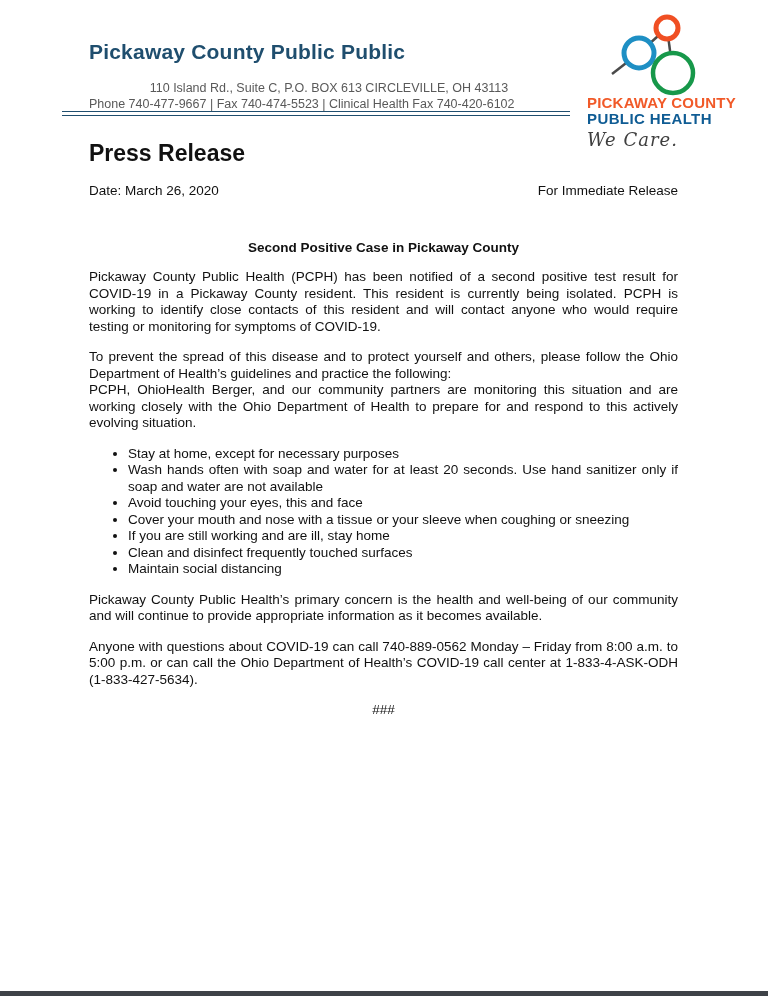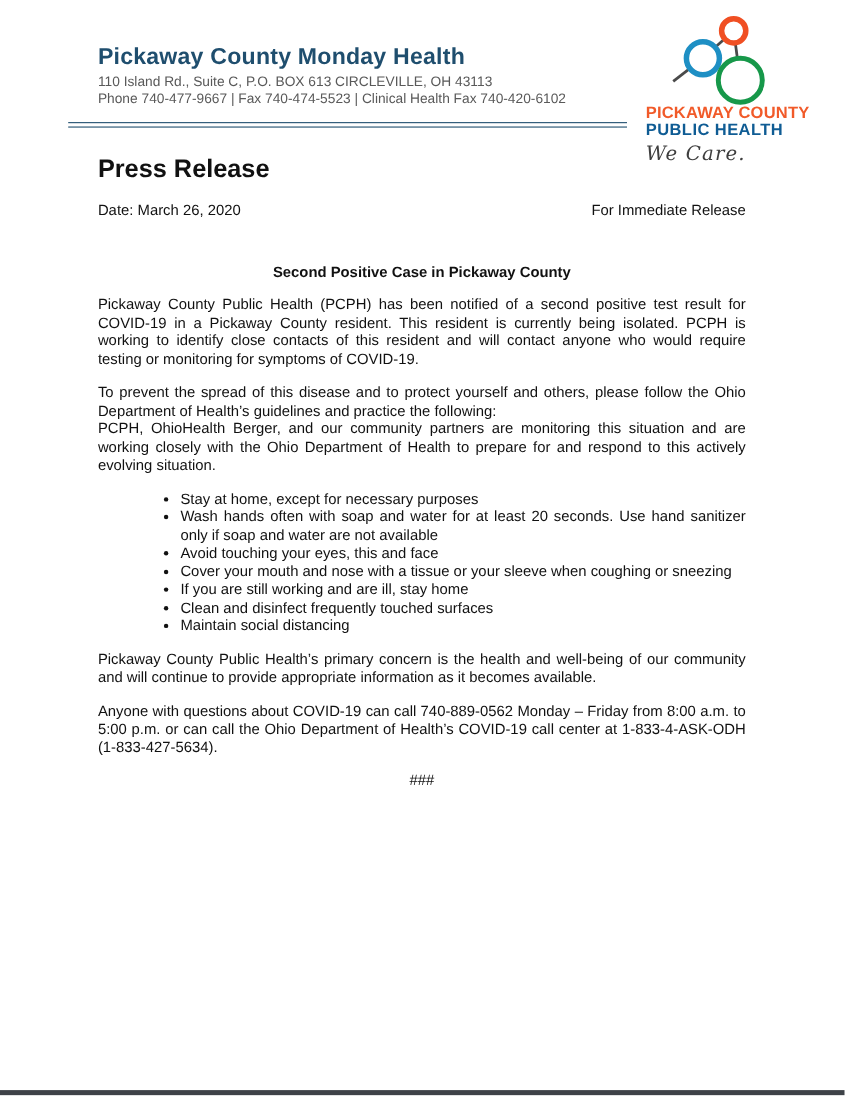--- a/index.html
+++ b/index.html
@@ -11,50 +11,50 @@
   *{box-sizing:border-box;}
   html,body{margin:0;padding:0;background:#ffffff;}
   .page{
     position:relative; width:768px; height:996px; background:#ffffff;
     font-family:"Liberation Sans", sans-serif; color:var(--ink); overflow:hidden;
   }
   
   .letterhead{position:absolute; left:89px; top:40px; width:480px;}
   .org-name{font-size:21px; font-weight:bold; color:var(--navy); line-height:24px; letter-spacing:.2px;}
   .org-address,.org-contact{font-size:12.5px; color:var(--gray-text); line-height:16px;}
-  .org-address{margin-top:2px;}
+  .org-address{margin-top:16px;text-align:center;}
   .double-rule{position:absolute; left:62px; top:111px; width:508px;}
   .double-rule .rule{height:1px; background:var(--navy);}
   .double-rule .gap{height:3px;}
   
   .logo{position:absolute; left:587px; top:13px; width:175px;}
   .logo svg{display:block;}
   .logo-line1{font-size:15px; font-weight:bold; color:var(--logo-orange); letter-spacing:.2px; line-height:16px; margin-top:-2px; white-space:nowrap;}
   .logo-line2{font-size:15px; font-weight:bold; color:var(--logo-blue-text); letter-spacing:.4px; line-height:16px; white-space:nowrap;}
   .logo-tagline{font-family:"DejaVu Serif", serif; font-style:italic; font-size:18px; color:var(--tagline); line-height:22px; margin-top:2px; letter-spacing:1px;}
   
   .doc{position:absolute; left:89px; top:140px; width:589px;}
   .doc-title{font-size:23px; font-weight:bold; line-height:26px; margin:0 0 16px 0;}
   .date-row{display:flex; justify-content:space-between; font-size:13.5px; line-height:17px; margin-bottom:19px;}
   .headline{text-align:center; font-weight:bold; font-size:13.5px; line-height:17px; margin-bottom:13px;margin-top:40px;}
   .para{font-size:13.5px; line-height:16.5px; text-align:justify; margin:0 0 14px 0;}
   .intro{margin-bottom:0;}
   ul.guidelines{margin:3px 0 14px 0; padding-left:39px;}
-  ul.guidelines li{font-size:13.5px; line-height:16.5px; text-align:justify; list-style:disc;margin-left:36px;}
+  ul.guidelines li{font-size:13.5px; line-height:16.5px; text-align:justify; list-style:disc;}
   .end-mark{text-align:center; font-size:13.5px; line-height:16px;}
   
   .bottom-bar{position:absolute; left:0; bottom:0; width:768px; height:5px; background:var(--bottom-bar);}
 </style>
 </head>
 <body>
 
 <div class="page">
 
   <div class="letterhead">
-    <div class="org-name">Pickaway County Monday Health</div>
+    <div class="org-name">Pickaway County Public Public</div>
     <div class="org-address">110 Island Rd., Suite C, P.O. BOX 613 CIRCLEVILLE, OH 43113</div>
     <div class="org-contact">Phone 740-477-9667 | Fax 740-474-5523 | Clinical Health Fax 740-420-6102</div>
   </div>
 
   <div class="double-rule">
     <div class="rule"></div>
     <div class="gap"></div>
     <div class="rule"></div>
   </div>
 

